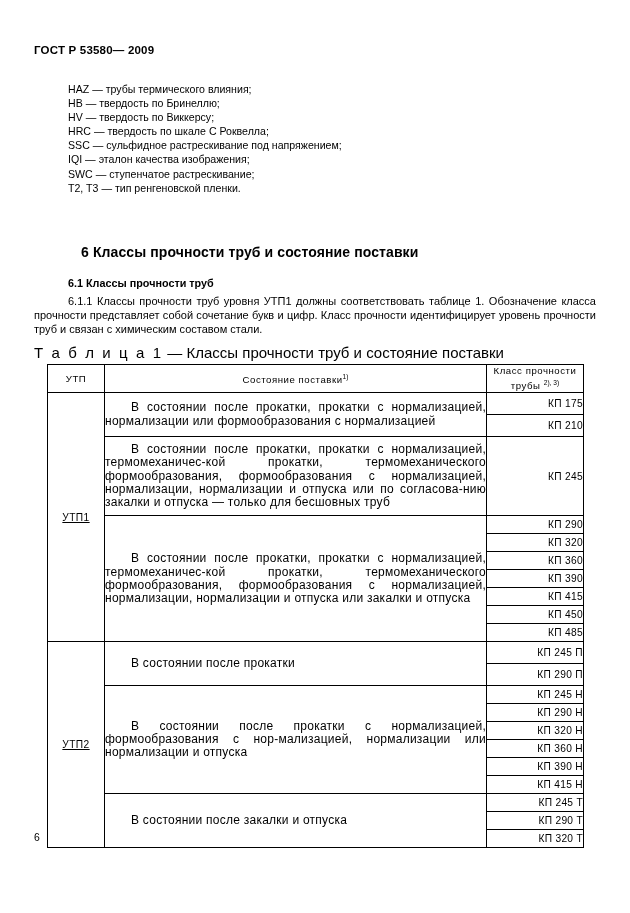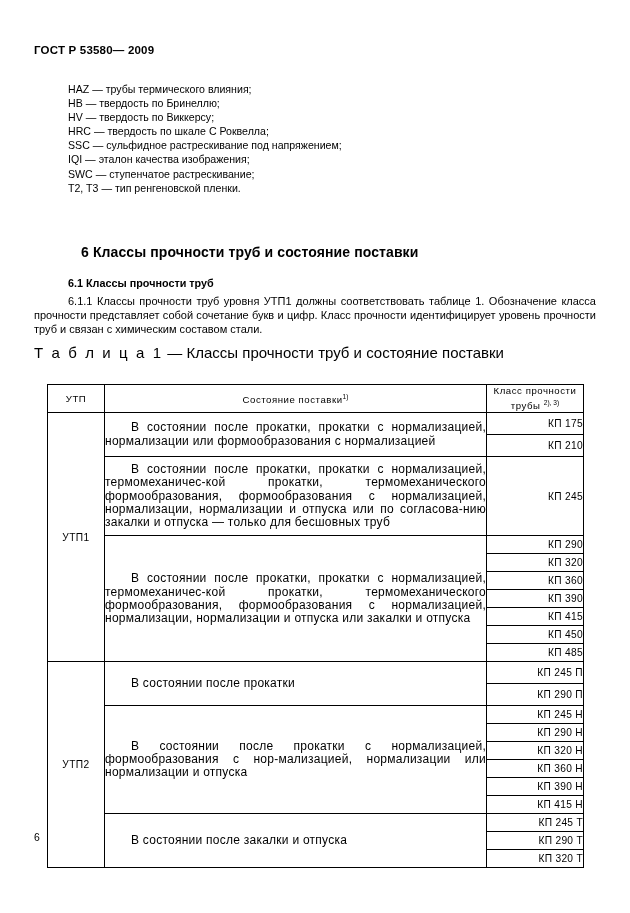--- a/index.html
+++ b/index.html
@@ -92,21 +92,20 @@
   }
 
   
   .data-table {
     position: absolute;
     left: 47px;
     top: 364px;
     width: 536px;
     border-collapse: collapse;
     table-layout: fixed;
-    margin-top: 20px;
   }
   .data-table td, .data-table th {
     border: 1px solid #000000;
     padding: 0;
     vertical-align: middle;
     font-weight: normal;
   }
 
   .col-utp   { width: 57px; }
   .col-state { width: 382px; }
@@ -121,20 +120,21 @@
   }
   .th-cell sup {
     font-size: 6.6px;
     letter-spacing: 0;
   }
 
   .utp-cell {
     text-align: center;
     font-size: 10.2px;
     letter-spacing: 0.4px;
+    text-decoration: underline;
   }
 
   .state-cell {
     font-size: 12px;
     line-height: 13.2px;
     letter-spacing: 0.25px;
     text-align: justify;
     text-indent: 26px;
     padding: 5px 9px 5px 11px;
   }

